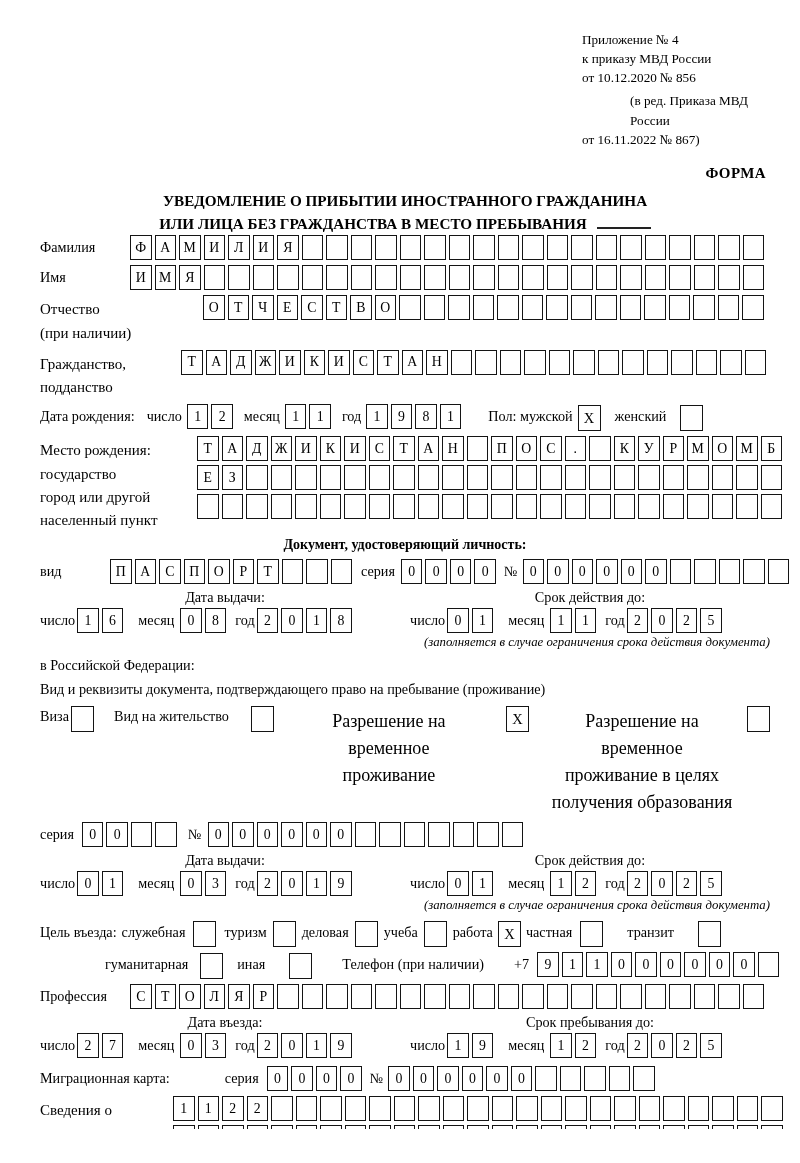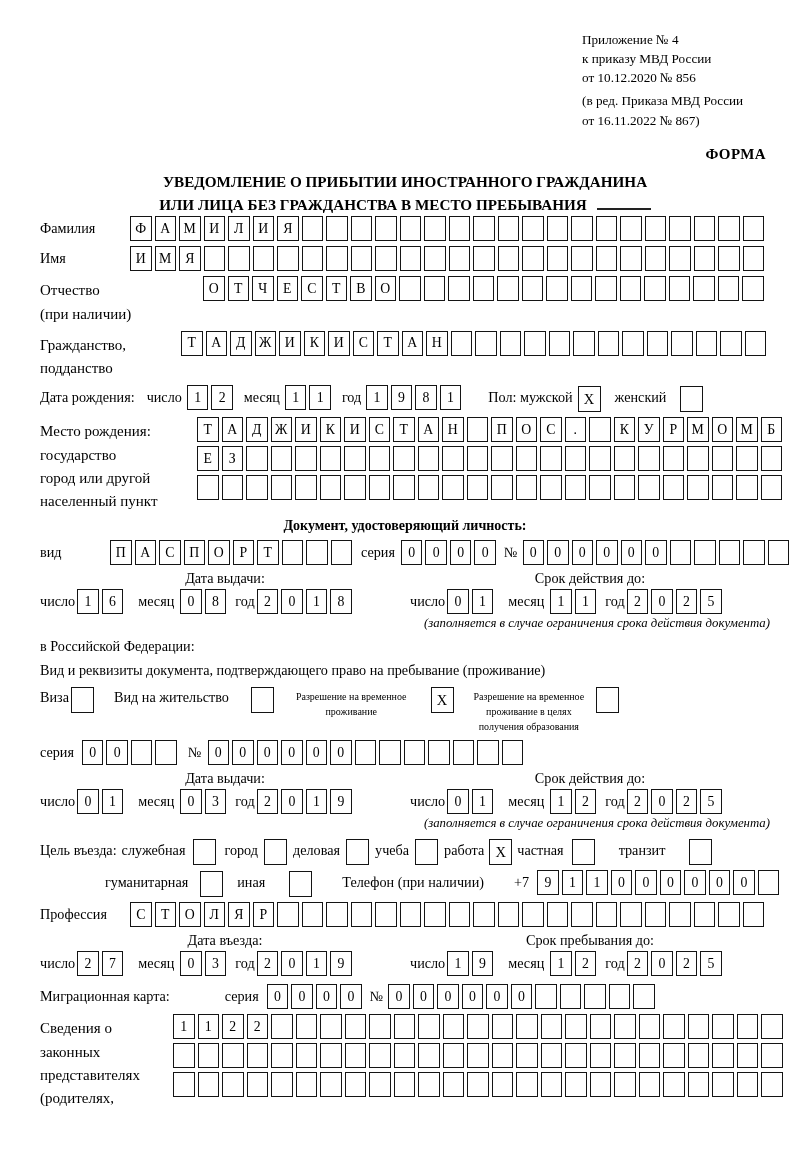--- a/index.html
+++ b/index.html
@@ -1,21 +1,21 @@
 <!DOCTYPE html>
 <html><head>
 <meta charset="utf-8">
 <style>
   * { box-sizing: border-box; }
   html,body { margin:0; padding:0; background:#fff; }
   body { width:800px; height:1163px; overflow:hidden; font-family:"Liberation Serif","DejaVu Serif",serif; color:#000; }
   .page { width:800px; height:1129px; padding:30px 30px 0 40px; overflow:hidden; }
 
   .appendix { margin-left:542px; font-size:13.2px; line-height:1.45; }
-  .appendix .gap { margin-top:4px; }
+  .appendix .gap { margin-top:4px;margin-left:48px; }
   .forma { text-align:right; font-weight:bold; font-size:15px; margin:16px 4px 8px 0; letter-spacing:.4px; }
   .title { text-align:center; font-weight:bold; font-size:15.2px; line-height:1.5; }
   .underline-seg { display:inline-block; width:54px; border-bottom:2px solid #222; margin-left:10px; }
   .sec-heading { font-weight:bold; font-size:13.6px; margin:22px 0 18px 0; white-space:nowrap; }
 
   .row { display:flex; align-items:flex-start; margin-bottom:5px; }
   .lbl { font-size:14.2px; padding-top:4px; white-space:nowrap; }
   .lblcol { flex:0 0 auto; font-size:15px; line-height:1.55; padding-top:3px; }
   .boxes { display:inline-flex; flex-wrap:nowrap; }
   .boxcol .boxes { margin-bottom:4px; }
@@ -36,21 +36,21 @@
   .ml22{margin-left:22px} .ml30{margin-left:30px} .ml55{margin-left:55px} .ml65{margin-left:65px}
 
   .center-bold { text-align:center; font-weight:bold; font-size:14px; margin:2px 0 6px 0; }
   .tc { display:flex; margin-bottom:1px; }
   .tc-l { flex:0 0 370px; }
   .tc-r { flex:1; }
   .dhead { text-align:center; font-size:14.2px; margin-bottom:2px; }
   .dline { display:flex; align-items:flex-start; }
   .note { font-size:12.8px; text-align:right; margin:2px 0 7px 0;font-style:italic; }
   .intro { font-size:14.2px; margin-bottom:7px; }
-  .pml { text-align:center; font-size:10px; line-height:1.5; padding-top:3px; }
+  .pml { text-align:center; font-size:18px; line-height:1.5; padding-top:3px; }
 </style>
 </head>
 <body>
 
 <div class="page">
 
   <div class="appendix">
     <div>Приложение № 4</div>
     <div>к приказу МВД России</div>
     <div>от 10.12.2020 № 856</div>
@@ -488,21 +488,21 @@
           </span>
       </div>
     </div>
   </div>
   <div class="note">(заполняется в случае ограничения срока действия документа)</div>
 
   <div class="row">
     <span class="lbl">Цель въезда:</span>
     <span class="lbl ml5">служебная</span>
     <span class="chk ml8"></span>
-    <span class="lbl ml8">город</span>
+    <span class="lbl ml8">туризм</span>
     <span class="chk ml6"></span>
     <span class="lbl ml6">деловая</span>
     <span class="chk ml6"></span>
     <span class="lbl ml6">учеба</span>
     <span class="chk ml6"></span>
     <span class="lbl ml6">работа</span>
     <span class="chk ml5">X</span>
     <span class="lbl ml5">частная</span>
     <span class="chk ml8"></span>
     <span class="lbl ml10">транзит</span>

